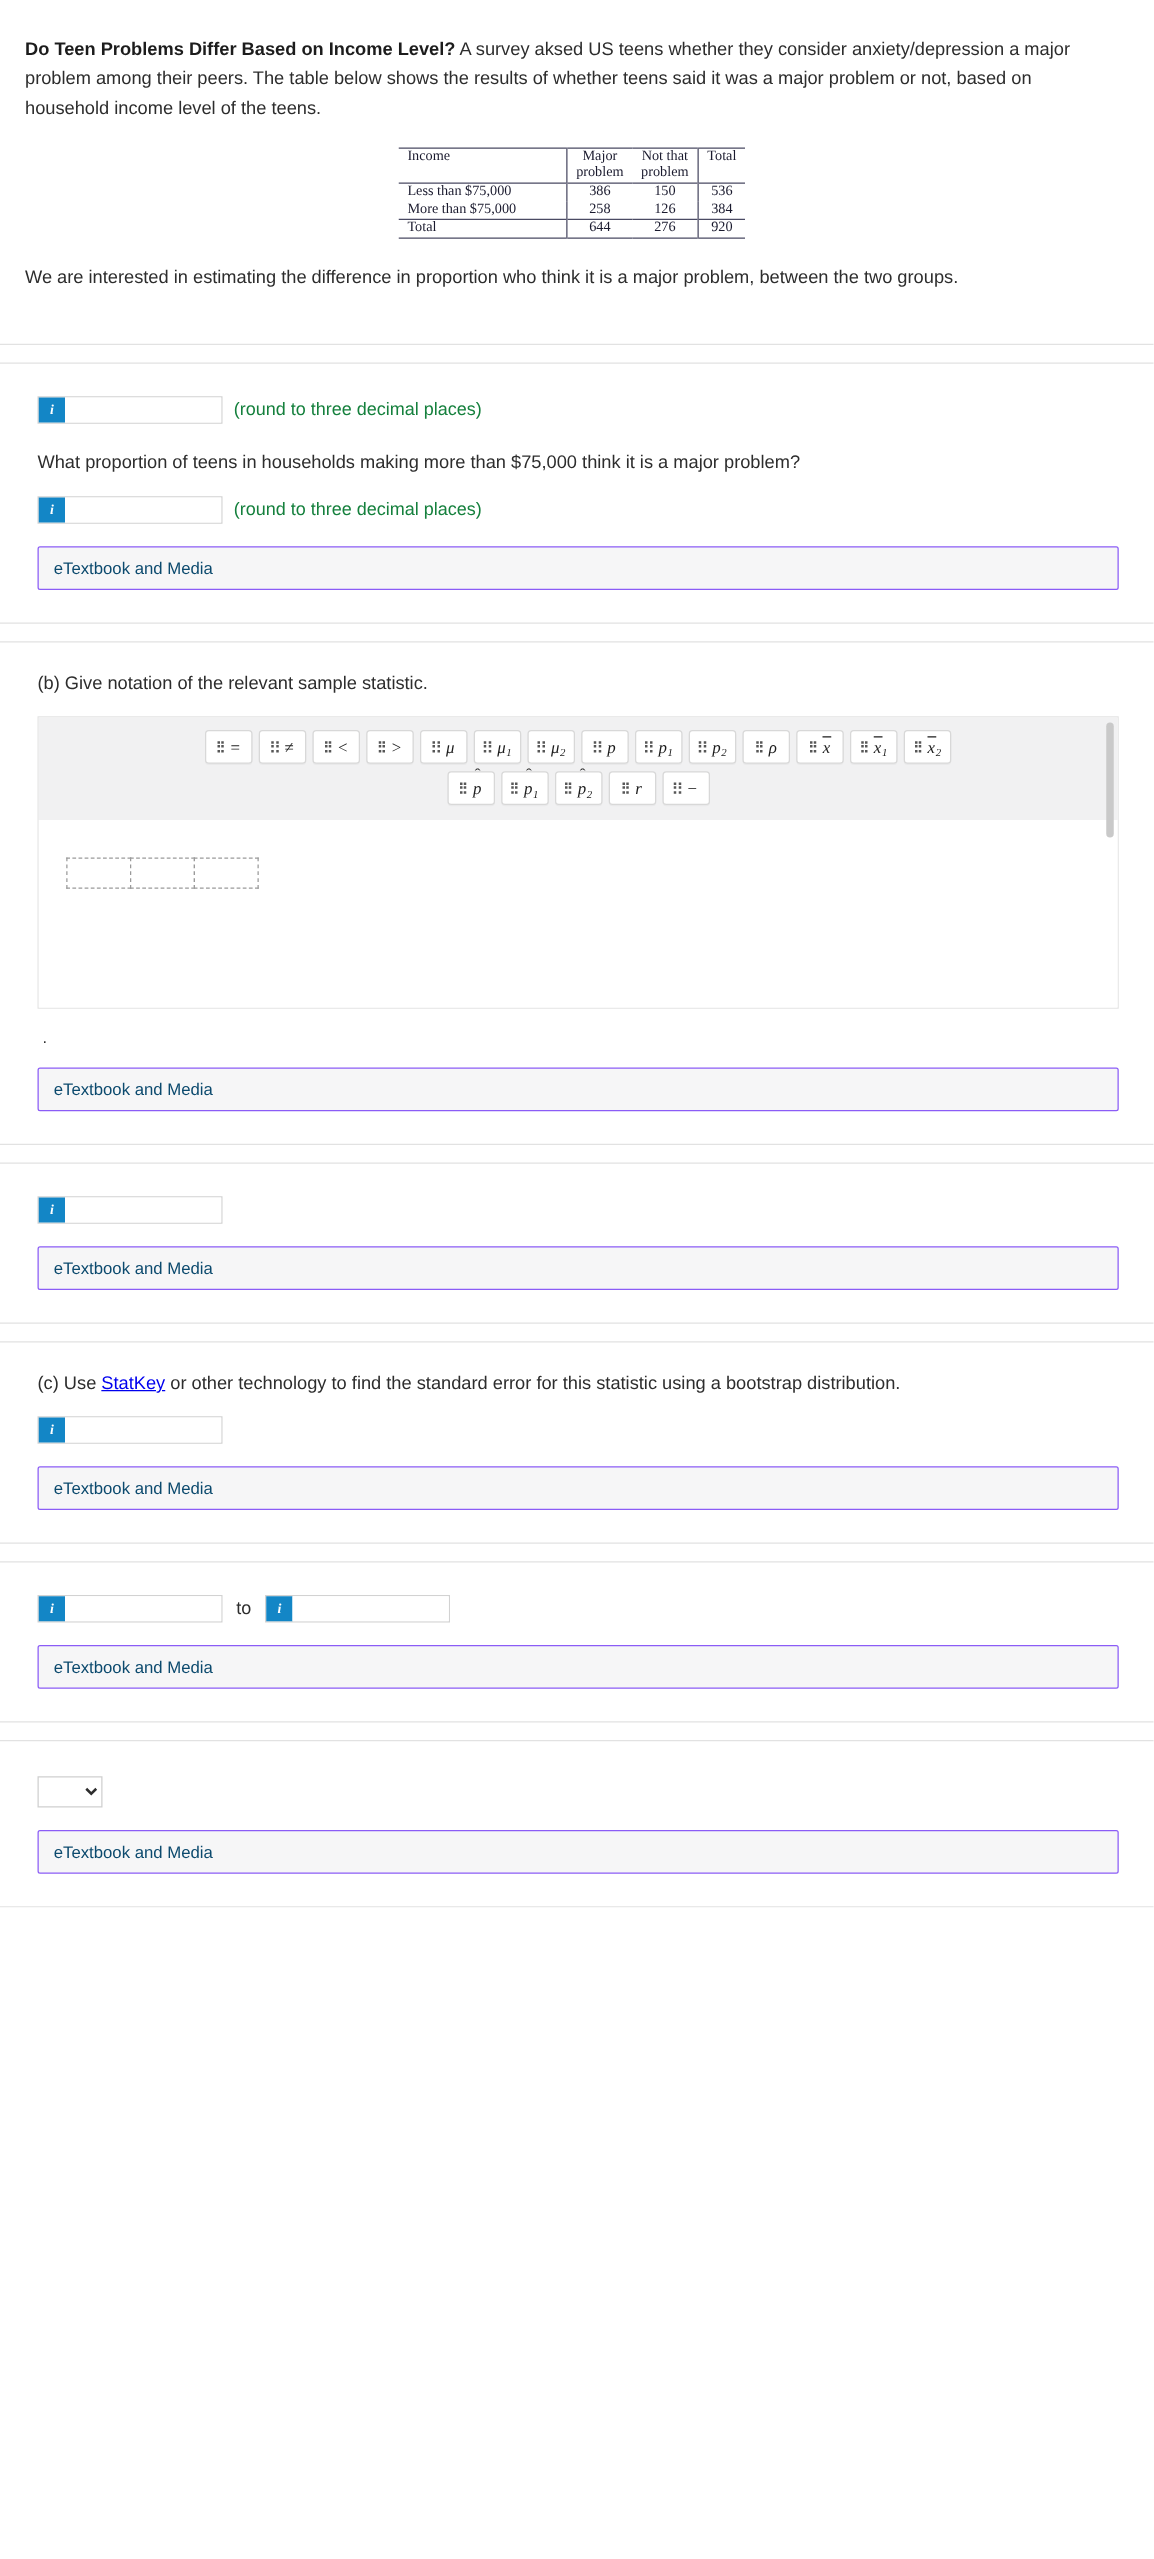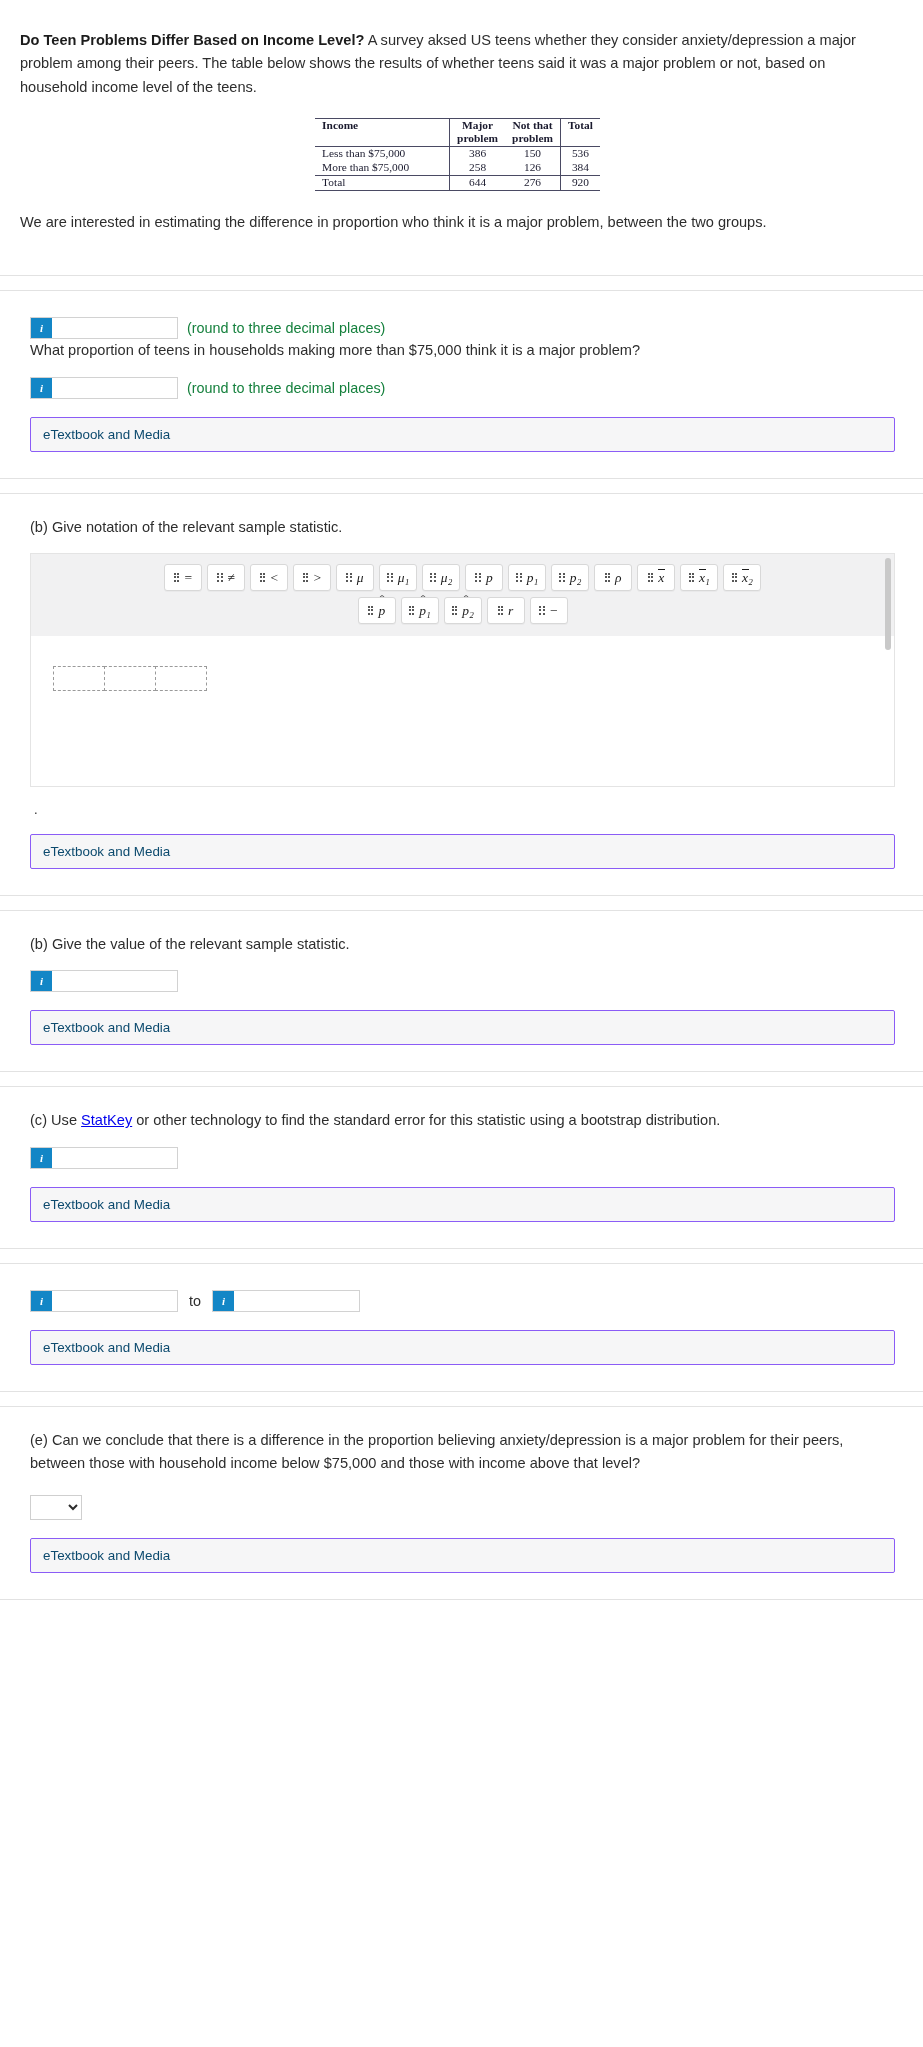--- a/index.html
+++ b/index.html
@@ -36,41 +36,41 @@
     color: #2d2d2d;
   }
   .prompt b { font-weight: bold; color: #1c1c1c; }
 
   .q-text {
     font-size: 14.6px;
     line-height: 1.6;
     color: #2d2d2d;
     margin: 0 0 14px 0;
   }
-  .q-text.second { }
+  .q-text.second { margin-top: 20px; }
 
   
   .stat-table-wrap {
     display: flex;
     justify-content: center;
     margin: 18px 0 20px 0;
   }
   table.stat-table {
     border-collapse: collapse;
     font-family: "Liberation Serif", serif;
     font-size: 11.4px;
     color: #1a1a2e;
   }
   table.stat-table th, table.stat-table td {
     padding: 0px 7px;
     line-height: 1.22;
     font-weight: normal;
     white-space: nowrap;
   }
-  table.stat-table .hdr-row th { vertical-align: top; text-align: center; font-weight: bold; }
+  table.stat-table .hdr-row th { vertical-align: top; text-align: center; }
   table.stat-table .hdr-row th.lbl { text-align: left; padding-right: 46px; }
   table.stat-table td.lbl { text-align: left; padding-right: 40px; }
   table.stat-table td.num { text-align: center; }
 
   .tb-top   { border-top: 1.6px solid #4a4a63; }
   .tb-mid   { border-top: 1.1px solid #4a4a63; }
   .tb-bot   { border-bottom: 1.6px solid #4a4a63; }
   .vr { border-left: 1.1px solid #4a4a63; }
   .vr-tot { border-left: 1.1px solid #4a4a63; }
 
@@ -585,21 +585,20 @@
       </div>
 
       <div class="dot-mark">.</div>
 
       <div class="etext">eTextbook and Media</div>
     </div>
   </section>
 
   <section class="card">
     <div class="card-inner">
-      <p class="q-text">(b) Give the value of the relevant sample statistic.</p>
 
       <div class="ans-row">
         <span class="input-group">
           <button class="info-badge">i</button>
           <input class="ans-input wide" type="text" value="" style="">
         </span>
       </div>
 
       <div class="etext">eTextbook and Media</div>
     </div>
@@ -636,21 +635,20 @@
           <input class="ans-input" type="text" value="" style="">
         </span>
       </div>
 
       <div class="etext">eTextbook and Media</div>
     </div>
   </section>
 
   <section class="card">
     <div class="card-inner">
-      <p class="q-text">(e) Can we conclude that there is a difference in the proportion believing anxiety/depression is a major problem for their peers, between those with household income below $75,000 and those with income above that level?</p>
 
       <div class="sel-wrap">
         <select class="answer-select" id="select-e"><option value=""></option><option value="Yes">Yes</option><option value="No">No</option></select>
       </div>
 
       <div class="etext">eTextbook and Media</div>
     </div>
   </section>
 
 </div>

